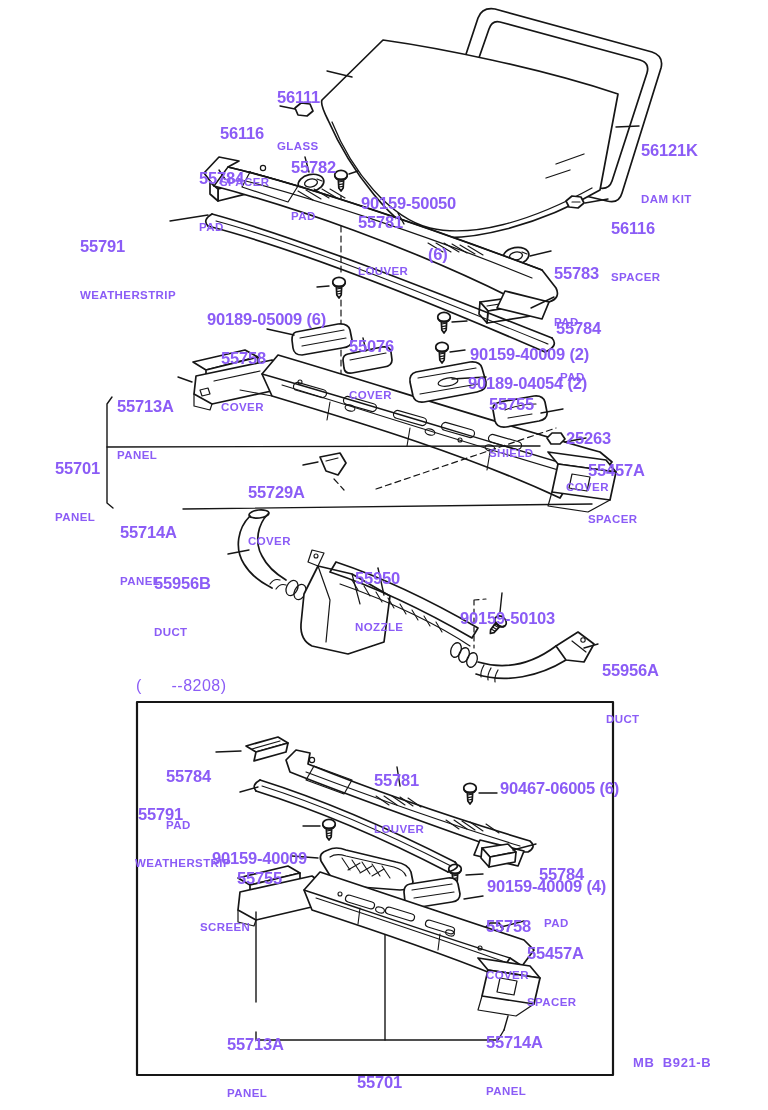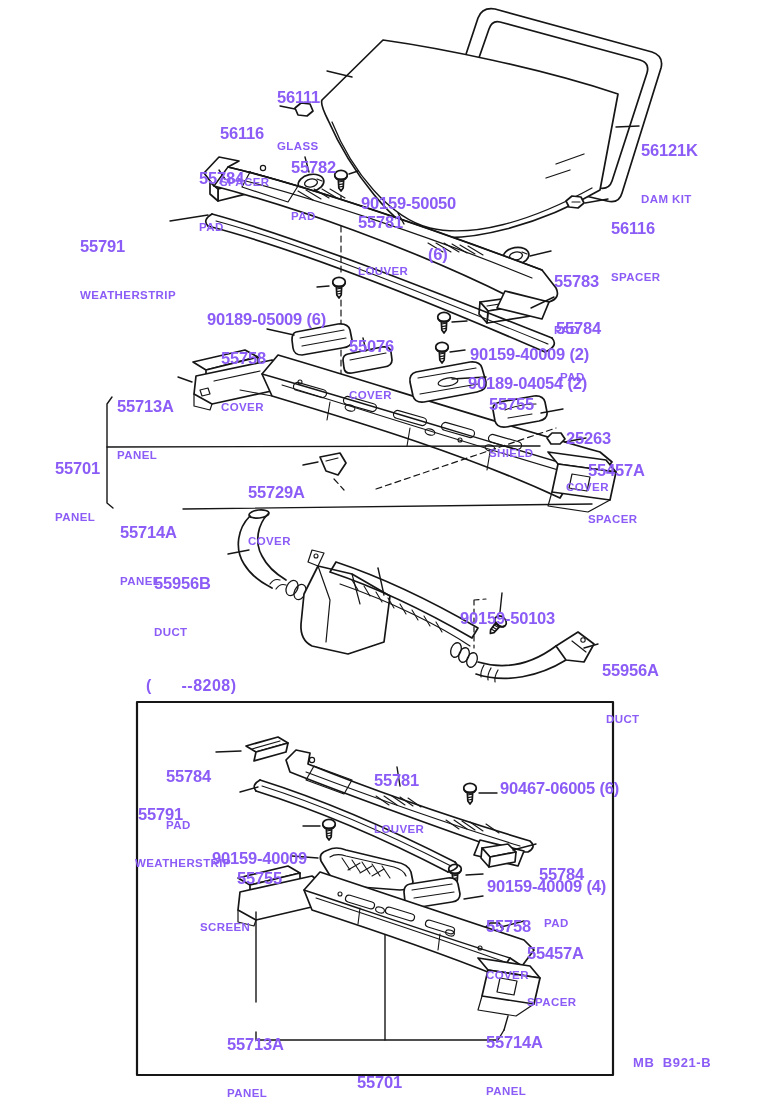--- a/index.html
+++ b/index.html
@@ -3,21 +3,21 @@
 <meta charset="utf-8">
 <style>
   html,body{margin:0;padding:0;background:#ffffff;}
   body{width:768px;height:1110px;position:relative;font-family:"Liberation Sans",sans-serif;overflow:hidden;}
   .stage{position:absolute;left:0;top:0;width:768px;height:1110px;background:#fff;}
   svg.art{position:absolute;left:0;top:0;}
   .lbl{position:absolute;color:#8b5cf6;line-height:1;white-space:pre;}
   .num{font-size:16.5px;font-weight:700;letter-spacing:-0.2px;}
   .sub{font-size:11.5px;font-weight:700;margin-top:3px;letter-spacing:0.4px;}
   .qty{margin-top:2px;}
-  .hdr{font-size:16px;font-weight:700;letter-spacing:0.5px;margin-left:10px;}
+  .hdr{font-size:16px;font-weight:400;letter-spacing:0.5px;}
   .foot{font-size:13px;font-weight:700;letter-spacing:0.6px;}
 </style>
 </head>
 <body>
 
 <div class="stage">
 
 <svg class="art" width="768" height="1110" viewBox="0 0 768 1110" fill="none" stroke="#161616" stroke-width="1.7" stroke-linecap="round" stroke-linejoin="round">
   <defs>
     <g id="screwdef">
@@ -330,21 +330,21 @@
   <div class="num">55791</div>
   <div class="sub">WEATHERSTRIP</div>
 </div>
 <div class="lbl" style="left:611px;top:188px">
   <div class="num">56116</div>
   <div class="sub">SPACER</div>
 </div>
 <div class="lbl" style="left:207px;top:279px">
   <div class="num">90189-05009 (6)</div>
 </div>
-<div class="lbl" style="left:554px;top:241px">
+<div class="lbl" style="left:554px;top:233px">
   <div class="num">55783</div>
   <div class="sub">PAD</div>
 </div>
 <div class="lbl" style="left:556px;top:288px">
   <div class="num">55784</div>
   <div class="sub" style="padding-left:4px">PAD</div>
 </div>
 <div class="lbl" style="left:470px;top:314px">
   <div class="num">90159-40009 (2)</div>
 </div>
@@ -384,20 +384,24 @@
   <div class="sub">COVER</div>
 </div>
 <div class="lbl" style="left:120px;top:492px">
   <div class="num">55714A</div>
   <div class="sub">PANEL</div>
 </div>
 <div class="lbl" style="left:154px;top:543px">
   <div class="num">55956B</div>
   <div class="sub">DUCT</div>
 </div>
+<div class="lbl" style="left:355px;top:538px">
+  <div class="num">55950</div>
+  <div class="sub">NOZZLE</div>
+</div>
 <div class="lbl" style="left:460px;top:578px">
   <div class="num">90159-50103</div>
 </div>
 <div class="lbl" style="left:602px;top:630px">
   <div class="num">55956A</div>
   <div class="sub" style="padding-left:4px">DUCT</div>
 </div>
 
 <div class="lbl hdr" style="left:136px;top:678px">(      --8208)</div>
 <div class="lbl foot" style="left:633px;top:1056px">MB  B921-B</div>

